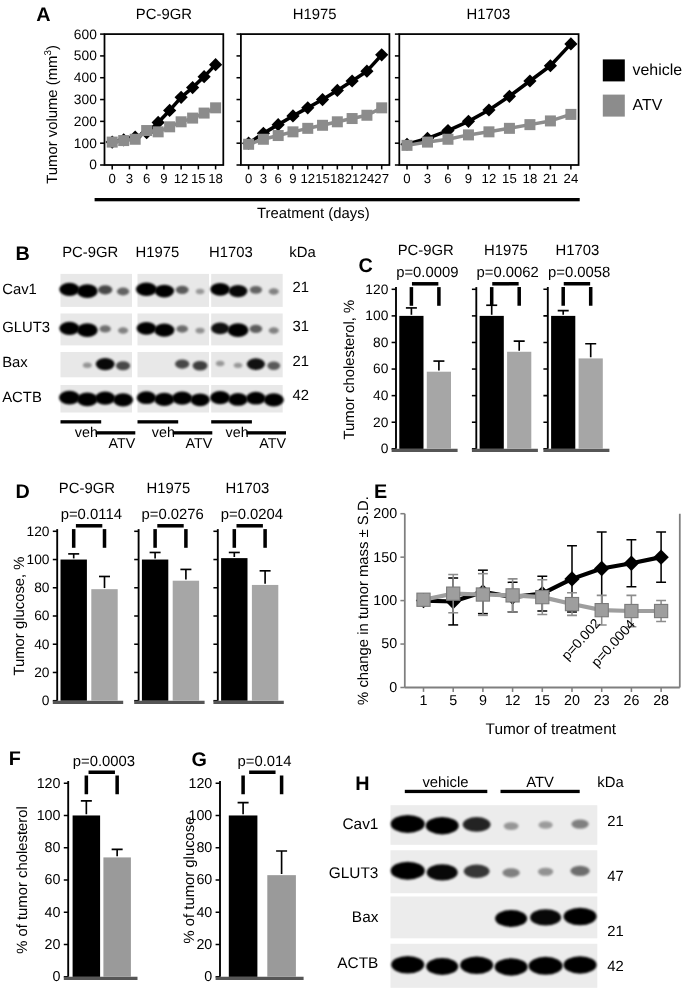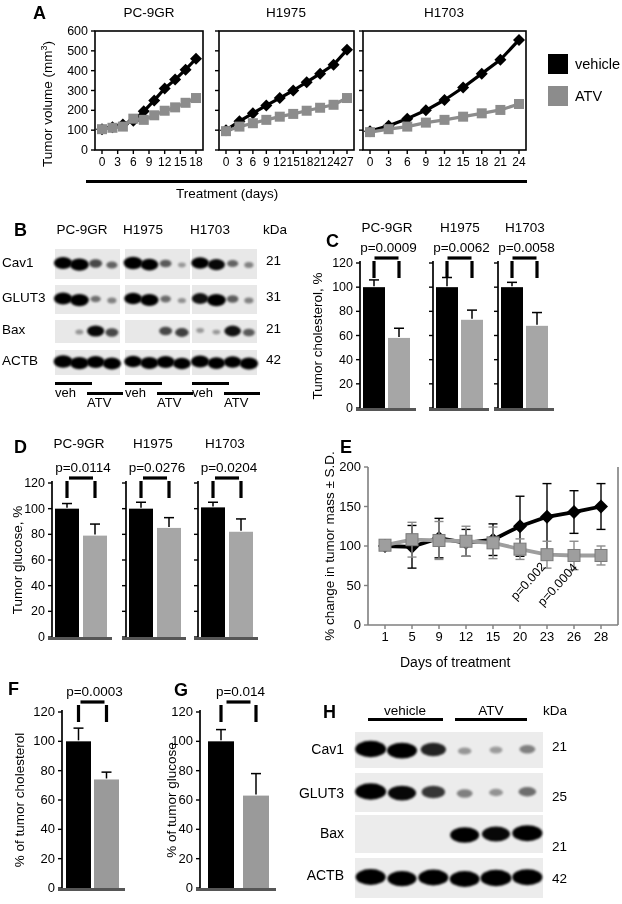--- a/index.html
+++ b/index.html
@@ -4,21 +4,21 @@
 <style>
   html,body{margin:0;padding:0;background:#fff;}
   .page{position:relative;width:622px;height:904px;background:#ffffff;overflow:hidden;
         font-family:"Liberation Sans",sans-serif;color:#000;}
   .plabel{position:absolute;font-weight:700;font-size:18px;line-height:1;}
   .vlabel{position:absolute;transform:translate(-50%,-50%) rotate(-90deg);
           white-space:nowrap;font-size:13.5px;line-height:1;}
   .vlabel sup{font-size:9px;}
   .ctitle{position:absolute;font-size:13.5px;line-height:1;transform:translateX(-50%);white-space:nowrap;}
   .txt{position:absolute;font-size:13.5px;line-height:1;white-space:nowrap;}
-  .ctr{text-align:left;}
+  .ctr{text-align:right;}
   .rgt{text-align:right;}
   .hline{position:absolute;background:#000;}
   svg.chart,svg.blot{position:absolute;overflow:visible;}
   .legend-item{position:absolute;display:flex;align-items:center;font-size:14.5px;line-height:1;}
   .swatch{width:20px;height:20px;margin-right:7px;flex:0 0 auto;}
 </style>
 </head>
 <body>
 
 <div class="page">
@@ -550,21 +550,21 @@
         <rect x="120" y="99.25999999999999" width="12" height="12" fill="#9e9e9e" stroke="#7a7a7a" stroke-width="1"></rect>
         <rect x="147" y="100.84" width="12" height="12" fill="#9e9e9e" stroke="#7a7a7a" stroke-width="1"></rect>
         <rect x="174" y="107.16" width="12" height="12" fill="#9e9e9e" stroke="#7a7a7a" stroke-width="1"></rect>
         <rect x="201" y="112.69" width="12" height="12" fill="#9e9e9e" stroke="#7a7a7a" stroke-width="1"></rect>
         <rect x="228" y="113.48" width="12" height="12" fill="#9e9e9e" stroke="#7a7a7a" stroke-width="1"></rect>
         <rect x="255" y="113.48" width="12" height="12" fill="#9e9e9e" stroke="#7a7a7a" stroke-width="1"></rect>
       </g>
       <text x="176" y="165" font-size="12.5" text-anchor="start" font-family="&quot;Liberation Sans&quot;, sans-serif" fill="#000" transform="rotate(-48 176 165)">p=0.002</text>
       <text x="203" y="171" font-size="12.5" text-anchor="start" font-family="&quot;Liberation Sans&quot;, sans-serif" fill="#000" transform="rotate(-48 203 171)">p=0.0004</text>
     </svg>
-  <div class="txt ctr" style="left:400px;top:655px;width:160px;font-size:14px">Days of treatment</div>
+  <div class="txt ctr" style="left:400px;top:655px;width:160px;font-size:14px">Tumor of treatment</div>
 
   <div class="plabel" style="left:8px;top:680px">F</div>
   <div class="vlabel" style="left:20px;top:800px">% of tumor cholesterol</div>
   <svg class="chart" style="left:28px;top:676px" width="112" height="226">
       <g>
         <line x1="34" y1="34" x2="34" y2="212" stroke="#000" stroke-width="1.7"></line>
         <line x1="30" y1="212" x2="34" y2="212" stroke="#000" stroke-width="1.4"></line>
         <text x="27" y="216" font-size="13" text-anchor="end" font-family="&quot;Liberation Sans&quot;, sans-serif" fill="#000">0</text>
         <line x1="30" y1="182.66666666666666" x2="34" y2="182.66666666666666" stroke="#000" stroke-width="1.4"></line>
         <text x="27" y="186.66666666666666" font-size="13" text-anchor="end" font-family="&quot;Liberation Sans&quot;, sans-serif" fill="#000">20</text>
@@ -680,18 +680,18 @@
     <div class="txt ctr" style="left: 125px; top: 386px; width: 34px; font-size: 13px;">veh</div>
     <div class="hline" style="left: 157px; top: 392px; width: 36px; height: 2.5px;"></div>
     <div class="txt ctr" style="left: 157px; top: 396px; width: 36px; font-size: 13px;">ATV</div>
     <div class="hline" style="left: 192px; top: 382px; width: 37px; height: 2.5px;"></div>
     <div class="txt ctr" style="left: 192px; top: 386px; width: 34px; font-size: 13px;">veh</div>
     <div class="hline" style="left: 224px; top: 392px; width: 36px; height: 2.5px;"></div>
     <div class="txt ctr" style="left: 224px; top: 396px; width: 36px; font-size: 13px;">ATV</div>
     <div class="txt rgt" style="left: 282px; top: 742px; width: 62px; font-size: 14px;">Cav1</div>
     <div class="txt " style="left: 552px; top: 740px; width: 30px;">21</div>
     <div class="txt rgt" style="left: 282px; top: 786px; width: 62px; font-size: 14px;">GLUT3</div>
-    <div class="txt " style="left: 552px; top: 790px; width: 30px;">25</div>
+    <div class="txt " style="left: 552px; top: 790px; width: 30px;">47</div>
     <div class="txt rgt" style="left: 282px; top: 826px; width: 62px; font-size: 14px;">Bax</div>
     <div class="txt " style="left: 552px; top: 840px; width: 30px;">21</div>
     <div class="txt rgt" style="left: 282px; top: 868px; width: 62px; font-size: 14px;">ACTB</div>
     <div class="txt " style="left: 552px; top: 872px; width: 30px;">42</div>
   </div>
 
 </body></html>

